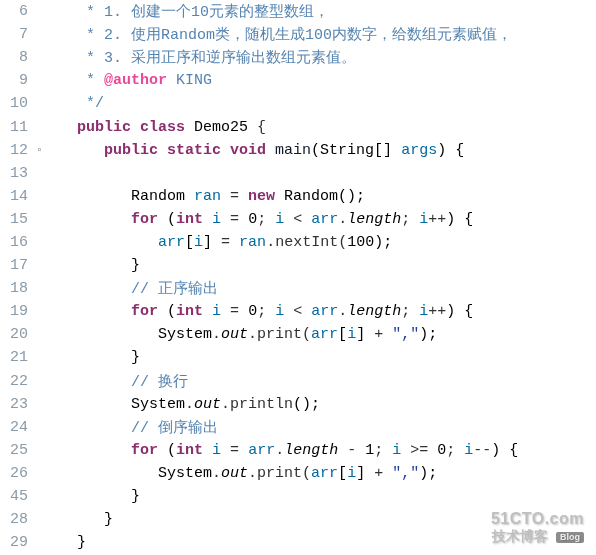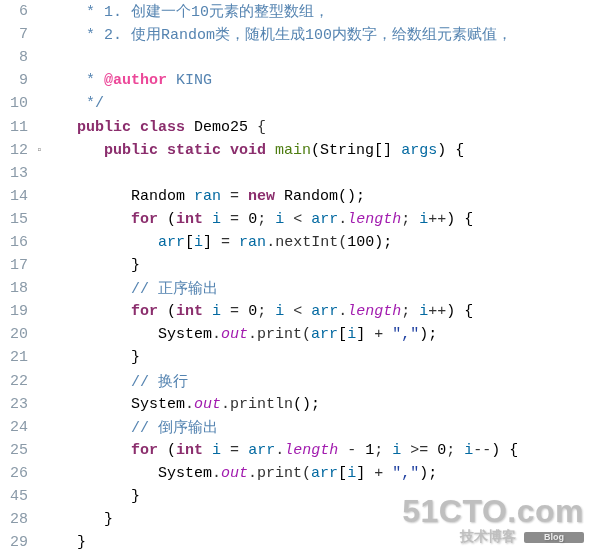--- a/index.html
+++ b/index.html
@@ -32,68 +32,68 @@
     .decorator {
       width: 14px;
       color: #888;
       font-size: 11px;
       user-select: none;
     }
     .code { flex: 1; }
     .c-comment { color: #5584b1; }
     .c-keyword { color: #8b2e6d; font-weight: bold; }
     .c-class { color: #000000; }
-    .c-method { color: #4d7c0f; }
+    .c-method { color: #0f172a; }
     .c-type { color: #8b2e6d; font-weight: bold; }
     .c-var { color: #0369a1; }
-    .c-field { color: #a21caf; font-style: italic; margin-top: 40px; }
+    .c-field { color: #000000; font-style: italic; margin-top: 40px; }
     .c-num { color: #000000; }
     .c-str { color: #1e3fa0; }
     .c-paren { color: #000000; }
     .c-annot { color: #ec4899; font-weight: bold; }
     .c-plain { color: #313131; }
     .watermark {
       position: absolute;
       right: 12px;
       bottom: 12px;
       text-align: right;
       color: #b7b7b7;
       font-family: Arial, sans-serif;
       text-shadow: 1px 1px 2px rgba(0,0,0,0.25);
       opacity: 0.88;
       line-height: 1;
     }
     .wm-top {
-      font-size: 32px;
+      font-size: 16px;
       font-weight: bold;
       letter-spacing: 0.5px;
     }
     .wm-bot {
       font-size: 14px;
       font-weight: bold;
       margin-top: 2px;
     }
     .wm-badge {
       display: inline-block;
       background: #7d7d7d;
       color: #eaeaea;
       font-size: 9px;
-      padding: 1px 20px;
+      padding: 1px 4px;
       border-radius: 2px;
       vertical-align: middle;
       margin-left: 4px;
     }
   </style>
 </head>
 <body>
 
 <div class="editor" id="editor">
     <div class="line"><div class="gutter">6</div><div class="decorator"></div><div class="code"><span class="c-plain">    </span><span class="c-comment">* 1. 创建一个10元素的整型数组，</span></div></div>
     <div class="line"><div class="gutter">7</div><div class="decorator"></div><div class="code"><span class="c-plain">    </span><span class="c-comment">* 2. 使用Random类，随机生成100内数字，给数组元素赋值，</span></div></div>
-    <div class="line"><div class="gutter">8</div><div class="decorator"></div><div class="code"><span class="c-plain">    </span></div></div>
+    <div class="line"><div class="gutter">8</div><div class="decorator"></div><div class="code"><span class="c-plain">    </span><span class="c-comment">* 3. 采用正序和逆序输出数组元素值。</span></div></div>
     <div class="line"><div class="gutter">9</div><div class="decorator"></div><div class="code"><span class="c-plain">    </span><span class="c-comment">* </span><span class="c-annot">@author</span><span class="c-comment"> KING</span></div></div>
     <div class="line"><div class="gutter">10</div><div class="decorator"></div><div class="code"><span class="c-plain">    </span><span class="c-comment">*/</span></div></div>
     <div class="line"><div class="gutter">11</div><div class="decorator"></div><div class="code"><span class="c-plain">   </span><span class="c-keyword">public class</span><span class="c-plain"> </span><span class="c-class">Demo25</span><span class="c-plain"> {</span></div></div>
     <div class="line"><div class="gutter">12</div><div class="decorator">▫</div><div class="code"><span class="c-plain">      </span><span class="c-keyword">public static void</span><span class="c-plain"> </span><span class="c-method">main</span><span class="c-paren">(</span><span class="c-class">String</span><span class="c-paren">[] </span><span class="c-var">args</span><span class="c-paren">) {</span></div></div>
     <div class="line"><div class="gutter">13</div><div class="decorator"></div></div>
     <div class="line"><div class="gutter">14</div><div class="decorator"></div><div class="code"><span class="c-plain">         </span><span class="c-class">Random </span><span class="c-var">ran</span><span class="c-plain"> = </span><span class="c-keyword">new</span><span class="c-plain"> </span><span class="c-class">Random</span><span class="c-paren">();</span></div></div>
     <div class="line"><div class="gutter">15</div><div class="decorator"></div><div class="code"><span class="c-plain">         </span><span class="c-keyword">for</span><span class="c-plain"> </span><span class="c-paren">(</span><span class="c-type">int</span><span class="c-plain"> </span><span class="c-var">i</span><span class="c-plain"> = </span><span class="c-num">0</span><span class="c-plain">; </span><span class="c-var">i</span><span class="c-plain"> &lt; </span><span class="c-var">arr</span><span class="c-plain">.</span><span class="c-field">length</span><span class="c-plain">; </span><span class="c-var">i</span><span class="c-plain">++</span><span class="c-paren">) {</span></div></div>
     <div class="line"><div class="gutter">16</div><div class="decorator"></div><div class="code"><span class="c-plain">            </span><span class="c-var">arr</span><span class="c-paren">[</span><span class="c-var">i</span><span class="c-paren">]</span><span class="c-plain"> = </span><span class="c-var">ran</span><span class="c-plain">.nextInt(</span><span class="c-num">100</span><span class="c-paren">);</span></div></div>
     <div class="line"><div class="gutter">17</div><div class="decorator"></div><div class="code"><span class="c-plain">         </span><span class="c-paren">}</span></div></div>
     <div class="line"><div class="gutter">18</div><div class="decorator"></div><div class="code"><span class="c-plain">         </span><span class="c-comment">// 正序输出</span></div></div>

